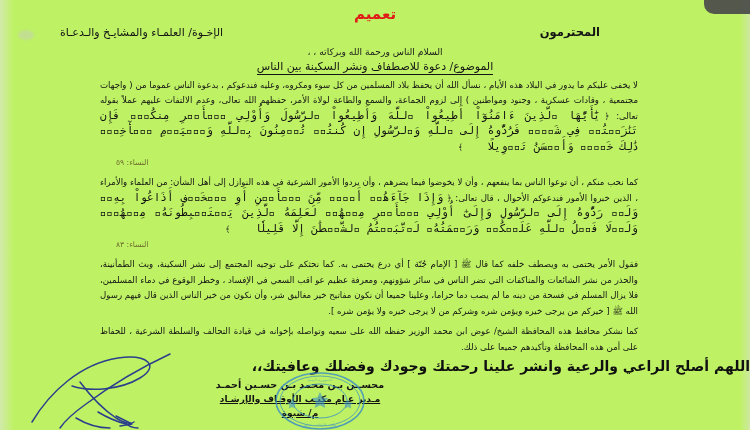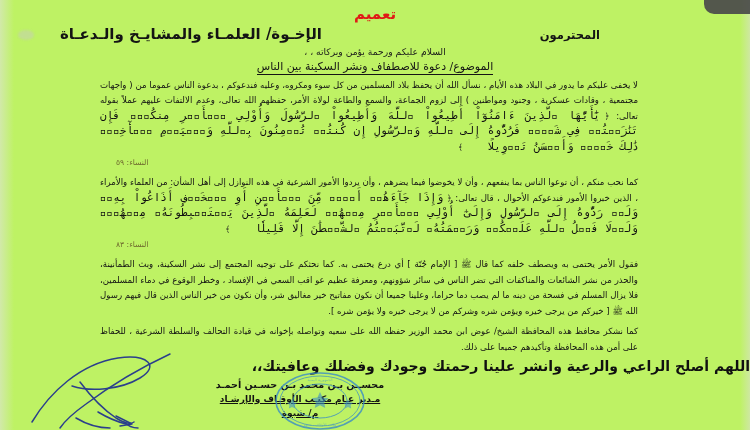--- a/index.html
+++ b/index.html
@@ -71,22 +71,22 @@
     position: absolute;
     top: 25px;
     left: 60px;
     right: 150px;
     display: flex;
     flex-direction: row-reverse;
     justify-content: space-between;
     align-items: baseline;
   }
   .addressee-main {
-    font-weight: bold;
-    font-size: 15px;
+    font-weight: normal;
+    font-size: 11px;
     color: #141414;
     letter-spacing: 1.1px;
   }
   .addressee-honor {
     font-weight: bold;
     font-size: 11.5px;
     color: #141414;
     letter-spacing: 0.6px;
   }
 
@@ -211,21 +211,21 @@
   <div class="scan-corner"></div>
   <div class="scan-blotch"></div>
 
   <div class="doc-title">تعميم</div>
 
   <div class="addressee-row">
     <div class="addressee-main">الإخـوة/ العلمـاء والمشايـخ والـدعـاة</div>
     <div class="addressee-honor">المحترمون</div>
   </div>
 
-  <div class="greeting">السلام عليكم ورحمة يؤمن وبركاته ، ،</div>
+  <div class="greeting">السلام الناس ورحمة الله وبركاته ، ،</div>
 
   <div class="subject">
     <span class="u">الموضوع/ دعوة للاصطفاف ونشر السكينة بين الناس</span>
   </div>
 
   <div class="body-block">
 
     <p class="para tight">
       <span>لا يخفى عليكم ما يدور في البلاد هذه الأيام ، نسأل الله أن يحفظ بلاد المسلمين من كل سوء ومكروه، وعليه فندعوكم ، بدعوة الناس عموما من ( واجهات مجتمعية ، وقادات عسكرية ، وجنود ومواطنين ) إلى لزوم الجماعة، والسمع والطاعة لولاة الأمر، حفظهم الله تعالى، وعدم الالتفات عليهم عملاً بقوله تعالى:</span>
       <span class="ornament">﴿</span>

